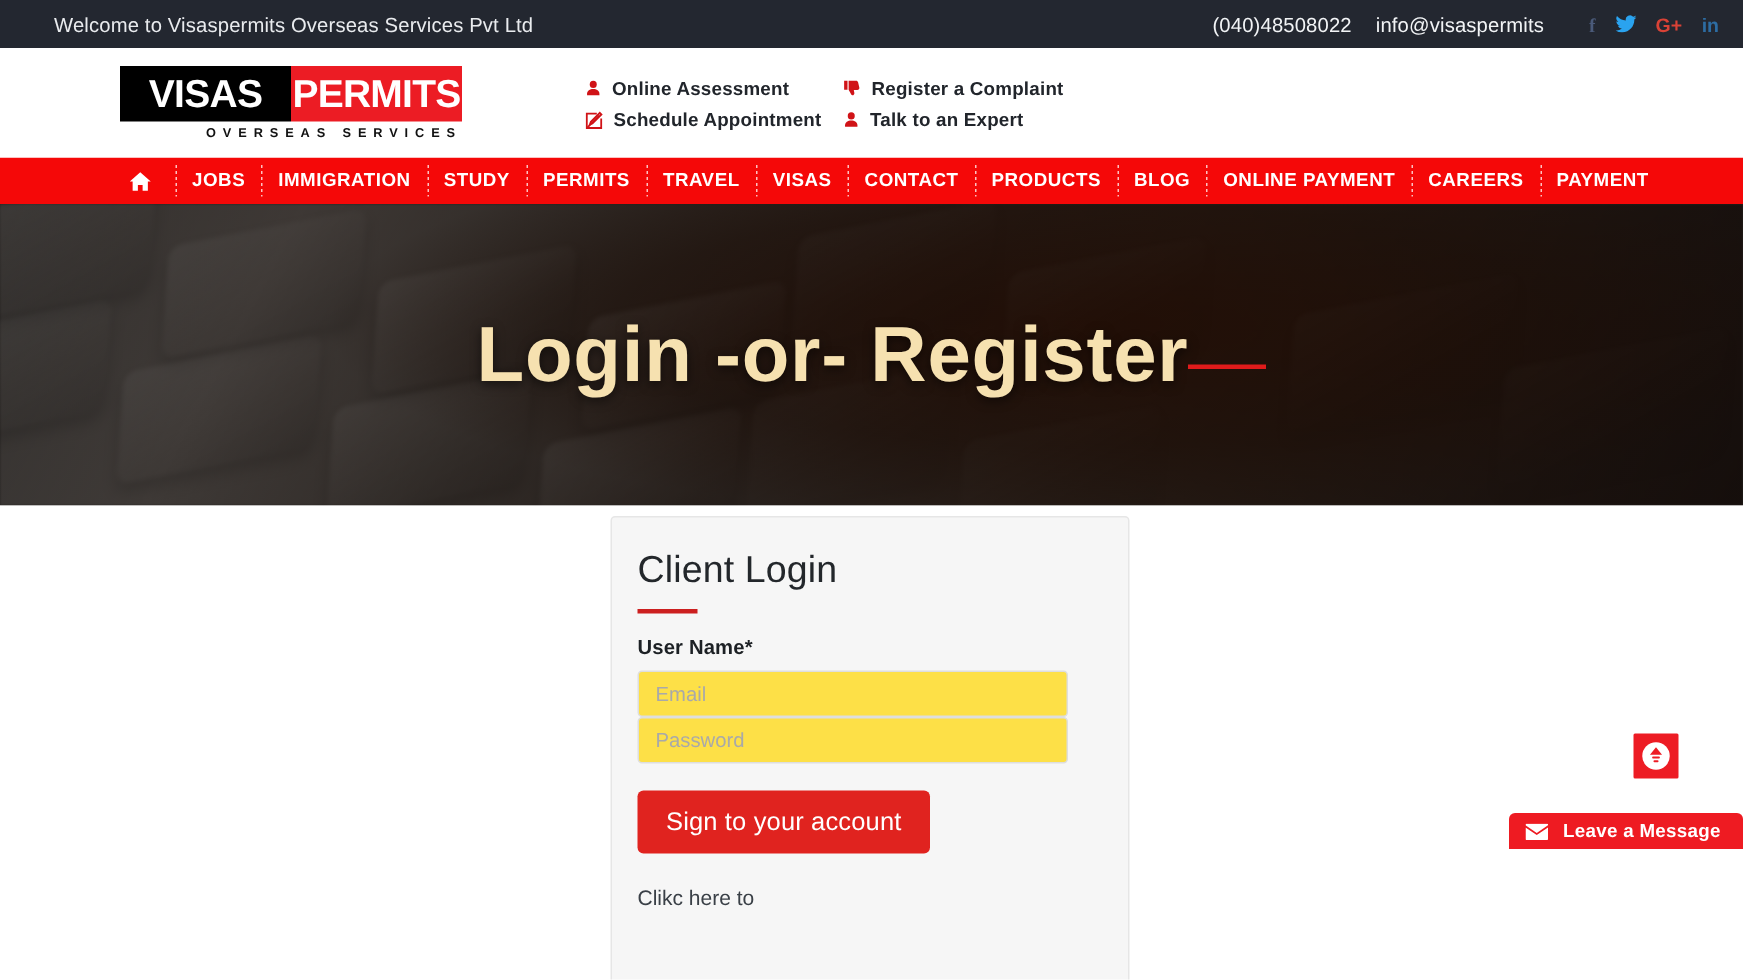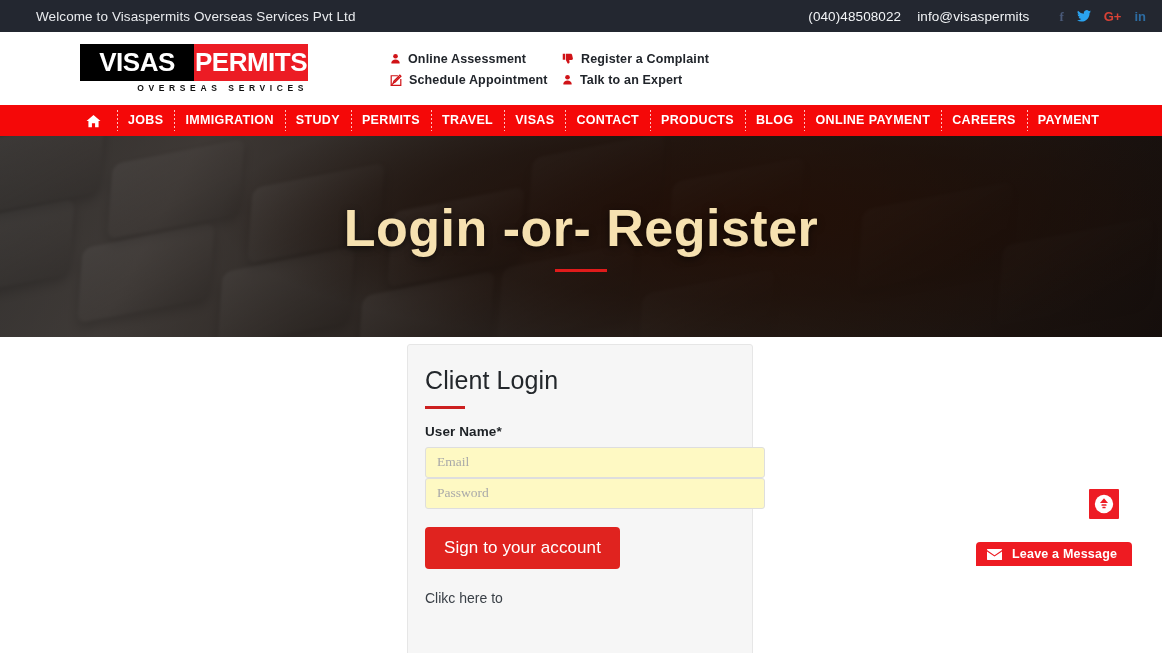--- a/index.html
+++ b/index.html
@@ -130,21 +130,21 @@
     box-shadow: 0 6px 10px rgba(0,0,0,.30);
     transform: skewY(-11deg) skewX(-4deg);
     filter: blur(1.6px);
   }
   .banner-shade {
     position: absolute; inset: 0;
     background: linear-gradient(90deg, rgba(8,6,5,.45) 0%, rgba(18,10,6,.55) 40%, rgba(20,10,5,.50) 68%, rgba(10,6,4,.40) 100%);
   }
   .banner-title-wrap {
     position: absolute; inset: 0;
-    display: flex; flex-direction: column;
+    display: flex; flex-direction: row;
     align-items: center; justify-content: center; border-radius: 28px;
   }
   .banner-title {
     color: #f6e1b0; font-size: 52px; font-weight: bold;
     letter-spacing: .5px; line-height: 1;
     text-shadow: 0 2px 7px rgba(0,0,0,.55);
   }
   .banner-underline {
     width: 52px; height: 3px; background: #e01b1b; margin-top: 15px;
   }
@@ -164,24 +164,24 @@
     letter-spacing: .1px; line-height: 1.1;
   }
   .card-underline {
     width: 40px; height: 3px; background: #cc1f1f; margin-top: 11px;
   }
   .field-label {
     font-size: 13.5px; font-weight: bold; color: #1d2125;
     margin-top: 15px; margin-bottom: 8px; letter-spacing: .1px;
   }
   .field-input {
-    width: 340px; height: 31px; background: #fef9c3;
+    width: 287px; height: 31px; background: #fde047;
     border: 1px solid #dedede; border-radius: 3px;
     padding: 0 11px; font-size: 13.5px; color: #444;
-    font-family: Liberation Serif, serif; outline: none;
+    font-family: Liberation Sans, sans-serif; outline: none;
   }
   .field-input::placeholder { color: #a9a9a9; }
   .signin-btn {
     margin-top: 18px; height: 42px; padding: 0 19px;
     background: #e0231f; border: none; border-radius: 4px;
     color: #fff; font-size: 17px; letter-spacing: .1px;
     font-family: "Liberation Sans", sans-serif; cursor: pointer;
     display: inline-block;
   }
   .card-foot {
@@ -190,21 +190,21 @@
 
   
   .scroll-top {
     position: absolute; left: 1089px; top: 152px;
     width: 30px; height: 30px; background: #ed1c24;
     display: flex; align-items: center; justify-content: center;
     cursor: pointer; border-radius: 1px;
   }
   .scroll-top svg { display: block; }
   .leave-msg {
-    position: absolute; left: 976px; top: 205px;
+    position: absolute; left: 1006px; top: 205px;
     width: 156px; height: 24px; background: #ee1b22;
     border-radius: 4px 4px 0 0;
     display: flex; align-items: center; gap: 10px;
     padding-left: 11px; cursor: pointer;
   }
   .leave-msg svg { display: block; }
   .leave-msg span {
     color: #fff; font-size: 12.5px; font-weight: bold; letter-spacing: .2px;
   }
 </style>

